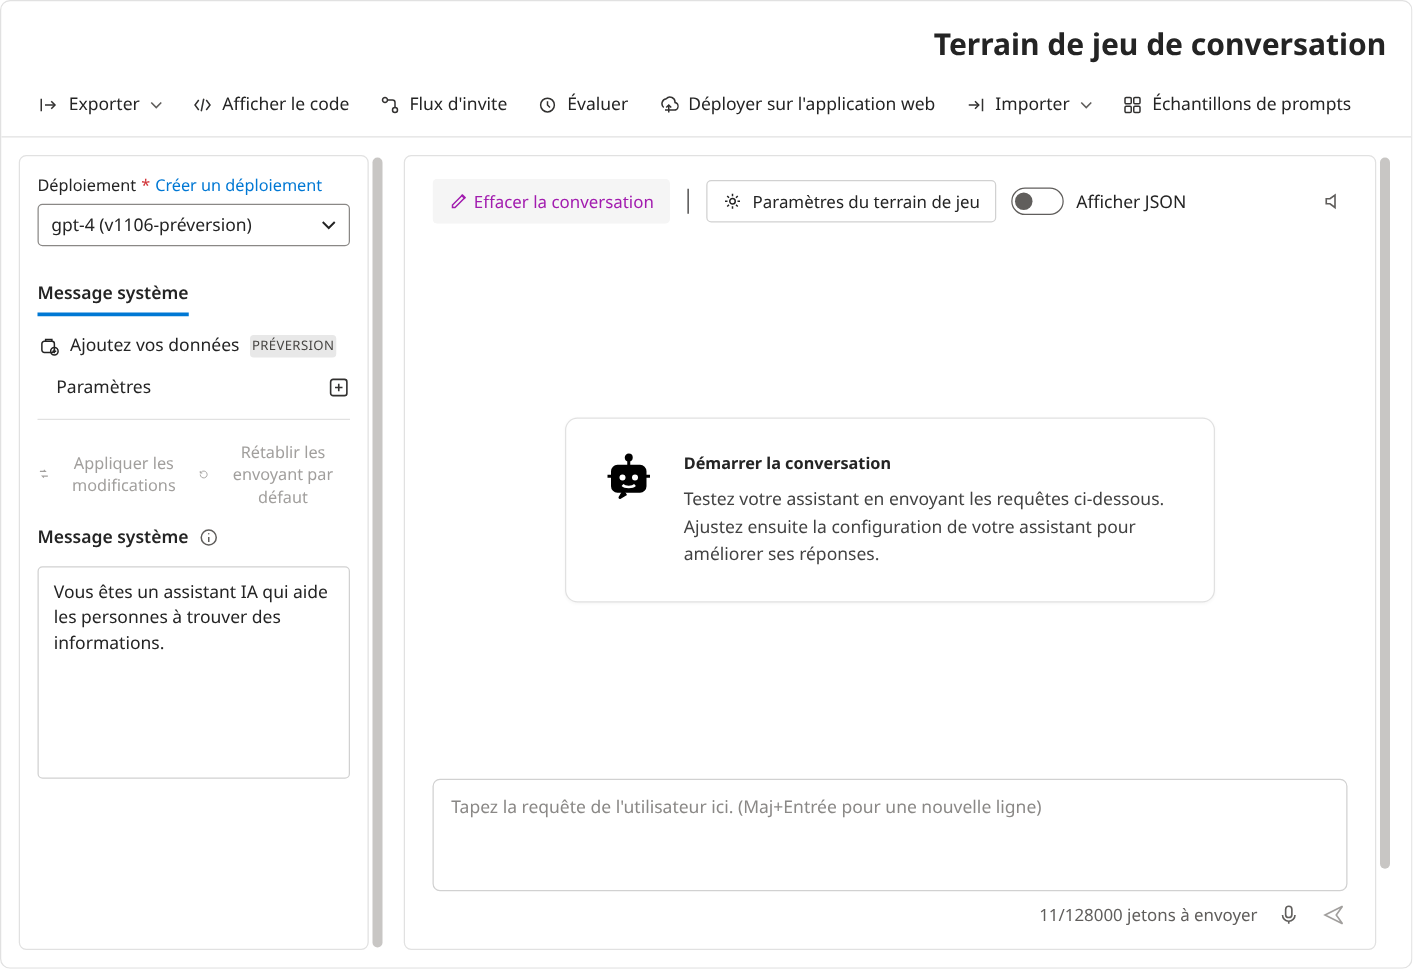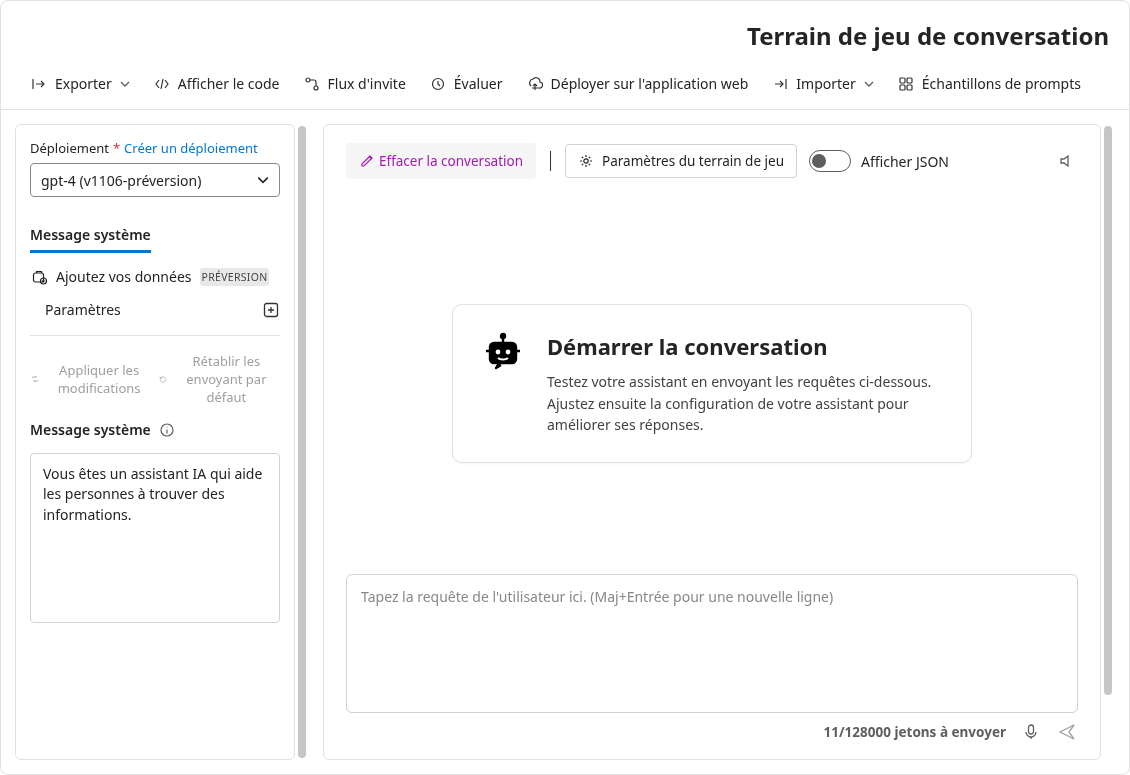--- a/index.html
+++ b/index.html
@@ -173,33 +173,33 @@
   }
   .card{
     width:520px;
     border:1px solid var(--border);
     border-radius:10px;
     padding:26px 28px;
     display:flex;gap:22px;
     box-shadow:0 1px 3px rgba(0,0,0,.04);
     background:#fff;
   }
-  .card h3{margin:0 0 10px 0;font-size:22px;font-weight:700;}
+  .card h3{margin:0 0 10px 0;font-size:13px;font-weight:700;}
   .card p{margin:0;color:var(--text2);line-height:1.55;font-size:14px;}
   .composer{
     display:flex;flex-direction:column;gap:8px;padding:0 22px 16px 22px;
   }
   .tin{
     border:1px solid var(--border2);border-radius:6px;
-    padding:12px 14px;height:139px;
+    padding:12px 14px;height:90px;
     color:#8a8886;font-size:14px;
   }
   .footer-row{
     display:flex;justify-content:flex-end;align-items:center;gap:14px;
-    color:#605e5c;font-size:13.5px;font-weight:bold;
+    color:#605e5c;font-size:13.5px;
   }
   .icon-btn{width:22px;height:22px;display:flex;align-items:center;justify-content:center;color:#605e5c;cursor:pointer;}
   svg{display:block;}
 </style>
 </head>
 <body>
 
 <div class="frame">
 
   <div class="page-title">Terrain de jeu de conversation</div>

